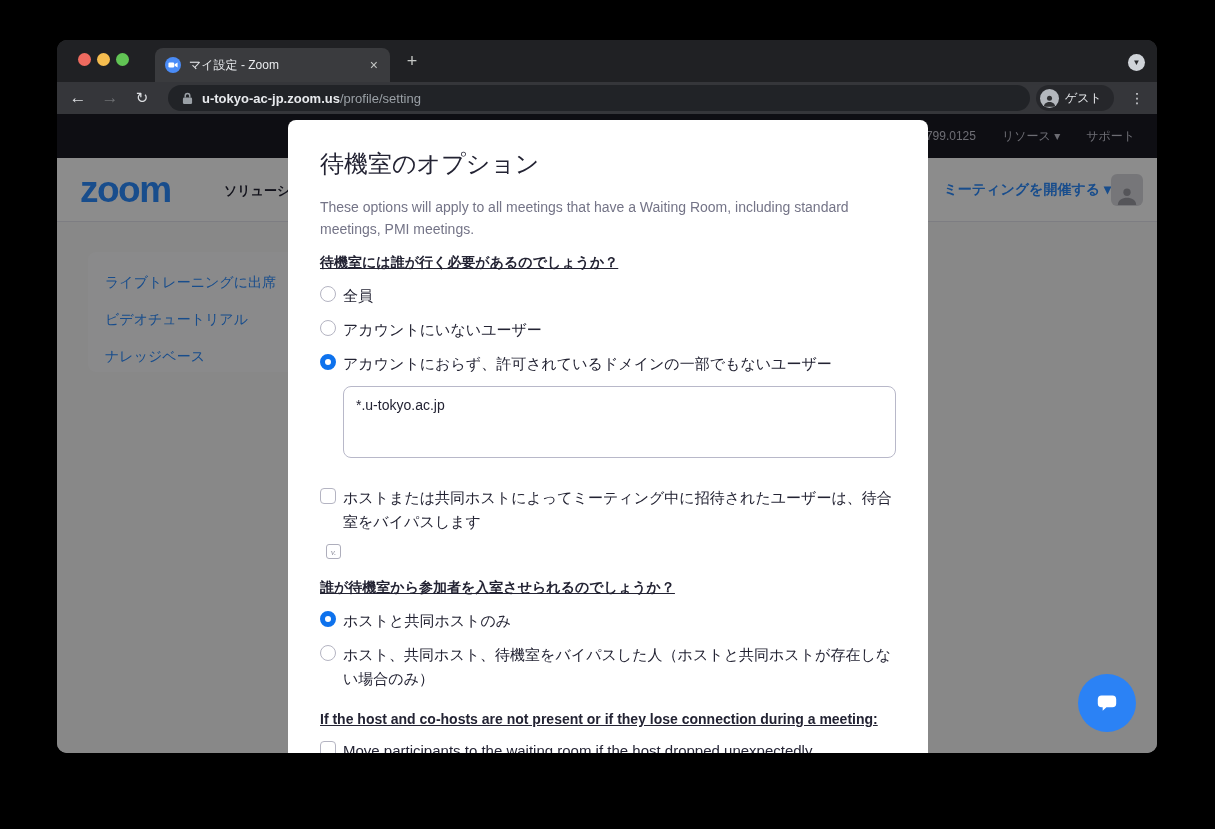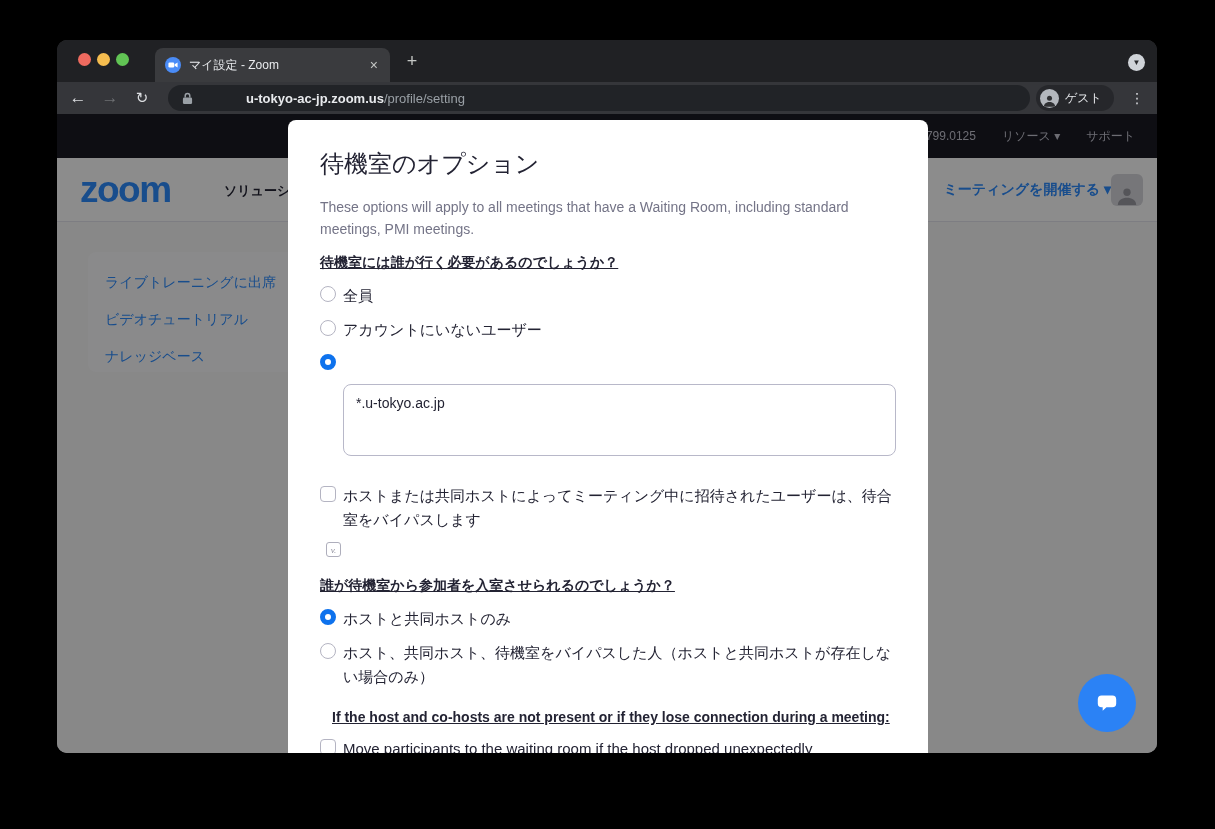--- a/index.html
+++ b/index.html
@@ -29,21 +29,21 @@
   
   .toolbar { position:relative; height:32px; background:#35363a; }
   .navbtn { position:absolute; top:0; height:32px; width:24px; text-align:center; line-height:32px;
             font-size:17px; color:#dbdde0; }
   .nav-back { left:9px; }
   .nav-fwd  { left:41px; color:#6e7073; }
   .nav-reload { left:73px; font-size:15px; }
   .omnibox { position:absolute; left:111px; top:3px; width:862px; height:26px; border-radius:13px;
              background:#212327; display:flex; align-items:center; padding:0 14px; }
   .urltext { font-size:13px; margin-left:9px; white-space:nowrap; }
-  .url-domain { color:#e8eaed; font-weight:bold;margin-left:44px; }
+  .url-domain { color:#e8eaed; font-weight:bold; }
   .url-path { color:#9aa0a6; }
   .guestpill { position:absolute; left:979px; top:3px; width:78px; height:26px; border-radius:13px;
                background:#26272b; display:flex; align-items:center; padding:0 4px; }
   .guest-avatar { width:19px; height:19px; border-radius:50%; background:#b3b7bd; overflow:hidden;
                   display:flex; align-items:flex-end; justify-content:center; }
   .guest-label { color:#e8eaed; font-size:12px; margin-left:6px; }
   .kebab { position:absolute; left:1072px; top:0; width:16px; height:32px; color:#dbdde0;
            font-size:14px; line-height:32px; text-align:center; letter-spacing:0; }
 
   
@@ -82,21 +82,21 @@
   .checkbox { width:16px; height:16px; border-radius:4px; background:#fff; border:1px solid #b4b4c2;
               flex:0 0 16px; margin-top:2px; }
   .opt-label { font-size:15px; line-height:24px; color:#232333; margin-left:7px; }
   .domains-box { display:block; margin:6px 0 28px 23px; width:553px; height:72px; resize:none;
                  border:1px solid #b8b8c9; border-radius:8px; padding:10px 12px; font-size:14px;
                  color:#232333; font-family:"Liberation Sans", sans-serif; outline:none; }
   .v-icon { width:15px; height:15px; border:1px solid #aeaebc; border-radius:3px; margin:0 0 20px 6px;
             display:flex; align-items:center; justify-content:center; color:#8e8e9c;
             font-size:9px; font-style:italic; font-family:"Liberation Serif", serif; }
   .q2-block { margin-top:4px; }
-  .eng-label { margin-top:20px;margin-left:12px; }
+  .eng-label { margin-top:20px; }
 
   
   .chat-btn { position:absolute; left:1021px; top:560px; width:58px; height:58px; border-radius:50%;
               background:#2b82f5; z-index:20; display:flex; align-items:center; justify-content:center; }
 </style>
 </head>
 <body>
 
 <div class="window">
 
@@ -182,20 +182,21 @@
       <div class="opt-row">
         <div class="radio"></div>
         <span class="opt-label">全員</span>
       </div>
       <div class="opt-row">
         <div class="radio"></div>
         <span class="opt-label">アカウントにいないユーザー</span>
       </div>
       <div class="opt-row">
         <div class="radio selected"></div>
+        <span class="opt-label">アカウントにおらず、許可されているドメインの一部でもないユーザー</span>
       </div>
 
       <textarea class="domains-box" spellcheck="false" style="">*.u-tokyo.ac.jp</textarea>
 
       <div class="opt-row">
         <div class="checkbox"></div>
         <span class="opt-label">ホストまたは共同ホストによってミーティング中に招待されたユーザーは、待合室をバイパスします</span>
       </div>
 
       <div class="v-icon">v.</div>

